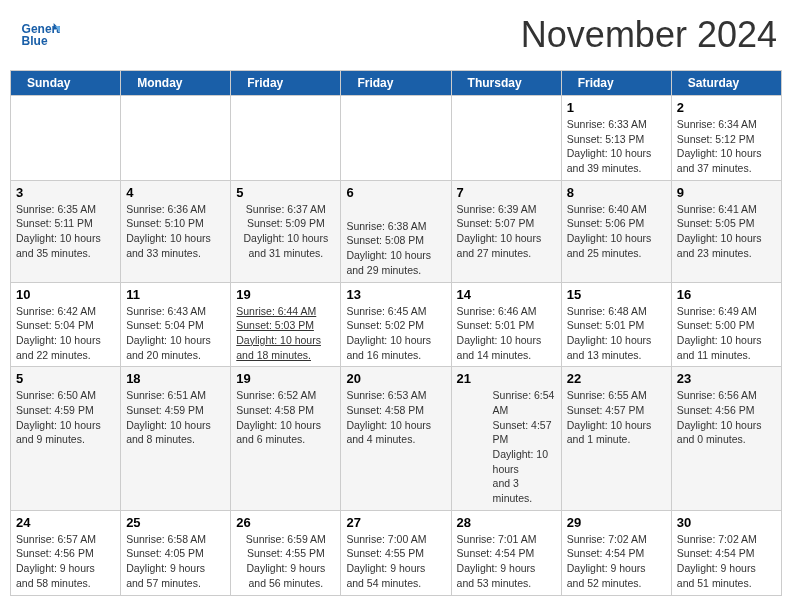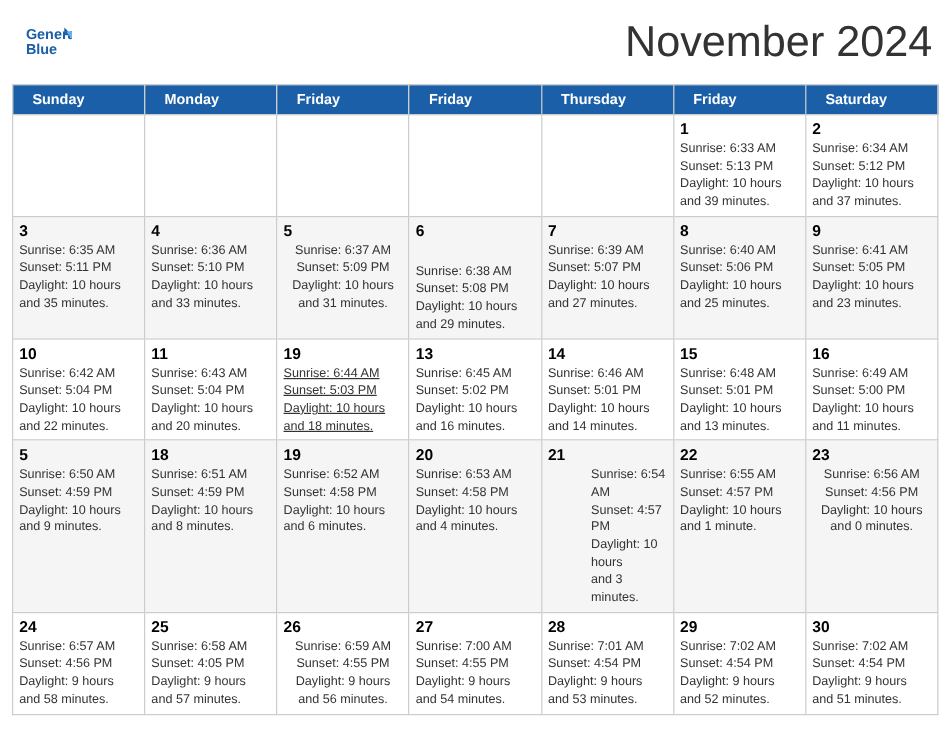--- a/index.html
+++ b/index.html
@@ -272,21 +272,21 @@
         </td>
         <td>
           <span class="day-num">22</span>
           <div class="day-info" style="white-space: pre-line;">Sunrise: 6:55 AM
 Sunset: 4:57 PM
 Daylight: 10 hours
 and 1 minute.</div>
         </td>
         <td>
           <span class="day-num">23</span>
-          <div class="day-info" style="white-space: pre-line; text-align: center;">Sunrise: 6:56 AM
+          <div class="day-info" style="white-space: pre-line;">Sunrise: 6:56 AM
 Sunset: 4:56 PM
 Daylight: 10 hours
 and 0 minutes.</div>
         </td>
       </tr>
       <tr>
         <td>
           <span class="day-num">24</span>
           <div class="day-info" style="white-space: pre-line;">Sunrise: 6:57 AM
 Sunset: 4:56 PM

